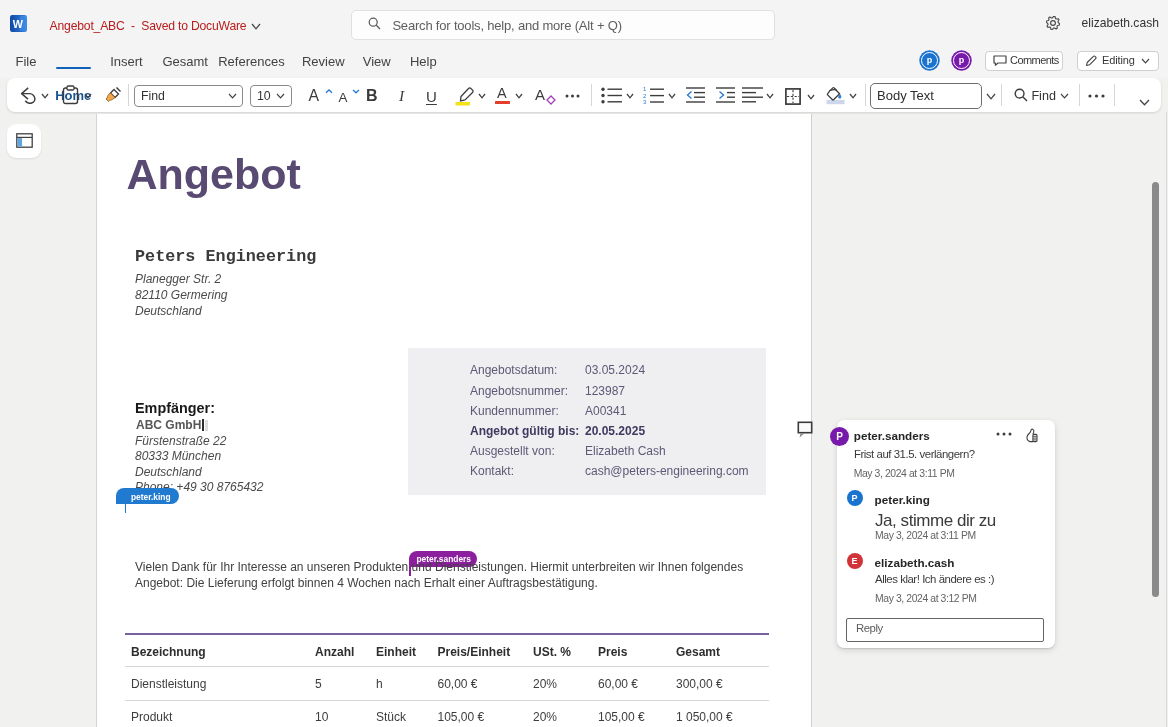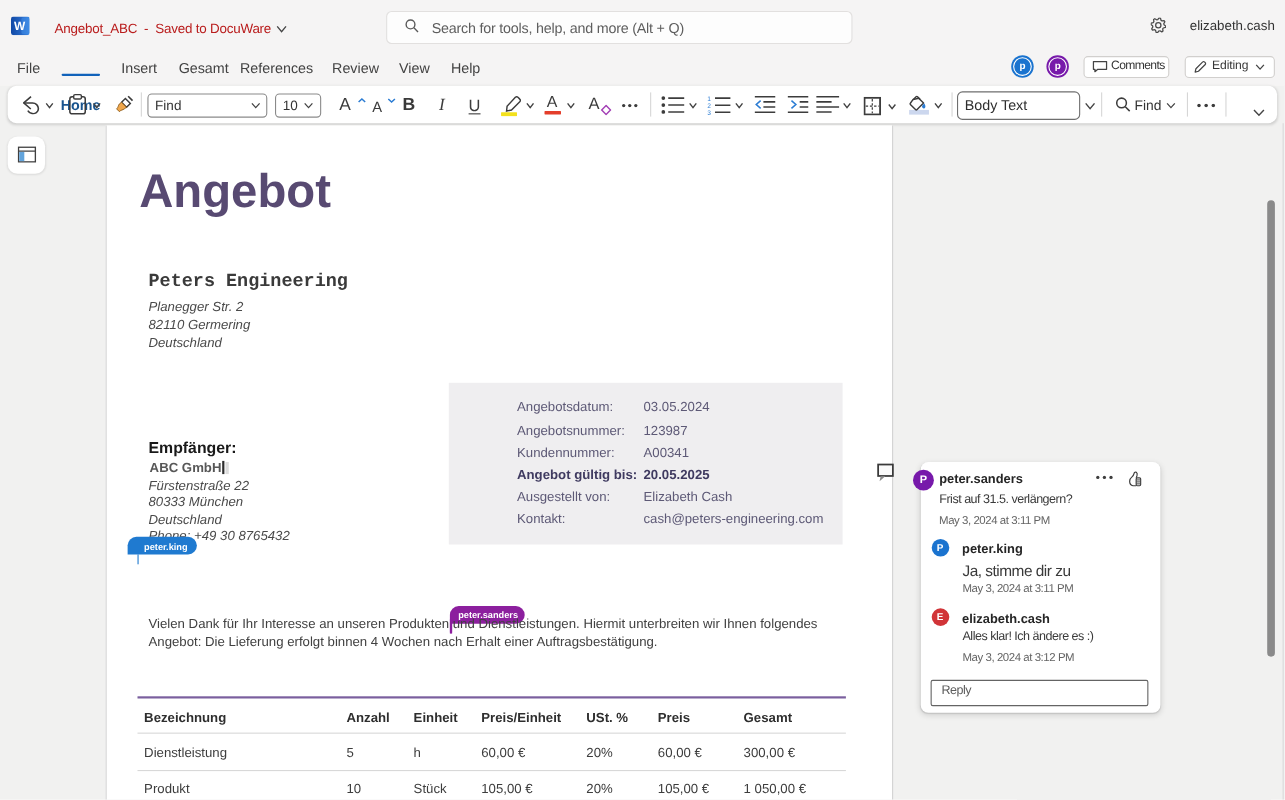--- a/index.html
+++ b/index.html
@@ -283,21 +283,21 @@
 <path d="M6.9 6.4 L7.6 4.5 C8.0 3.3 7.8 2.0 7.0 1.4 C6.2 0.85 5.2 1.3 5.0 2.3 C4.7 3.5 4.1 4.7 3.1 5.5 C1.8 6.5 0.95 7.7 0.95 9.5 C0.95 11.6 2.2 13.2 4.0 13.6 L7.0 13.6" fill="none" stroke="#3e3e3e" stroke-width="1.1"></path>
 <rect x="6.9" y="6.4" width="4.1" height="7.2" rx="1.1" fill="none" stroke="#3e3e3e" stroke-width="1.1"></rect>
 <line x1="7.2" y1="8.3" x2="10.7" y2="8.3" stroke="#3e3e3e" stroke-width="0.9"></line>
 <line x1="7.2" y1="10.1" x2="10.7" y2="10.1" stroke="#3e3e3e" stroke-width="0.9"></line>
 <line x1="7.2" y1="11.9" x2="10.7" y2="11.9" stroke="#3e3e3e" stroke-width="0.9"></line>
   </svg>
 <span class="t" style="left:853.9px;top:448.8px;font-size:11.4px;letter-spacing:-0.45px;color:#3a3a3a;">Frist auf 31.5. verlängern?</span>
 <span class="t" style="left:853.7px;top:468.6px;font-size:10.4px;letter-spacing:-0.4px;color:#646464;">May 3, 2024 at 3:11 PM</span>
 <div class="av" style="left:846.5px;top:489.7px;width:16px;height:16px;background:#1a73cf;font-size:9px;line-height:16px;">P</div>
 <span class="t" style="left:874.6px;top:493.6px;font-size:11.7px;font-weight:bold;color:#262626;">peter.king</span>
-<span class="t" style="left:875px;top:511.9px;font-size:14px;letter-spacing:-0.45px;color:#3a3a3a;">Ja, stimme dir zu</span>
+<span class="t" style="left:875px;top:511.9px;font-size:17px;letter-spacing:-0.45px;color:#3a3a3a;">Ja, stimme dir zu</span>
 <span class="t" style="left:875px;top:531.4px;font-size:10.4px;letter-spacing:-0.4px;color:#646464;">May 3, 2024 at 3:11 PM</span>
 <div class="av" style="left:846.5px;top:552.7px;width:16px;height:16px;background:#d13438;font-size:9px;line-height:16px;">E</div>
 <span class="t" style="left:874.6px;top:556.8px;font-size:11.7px;font-weight:bold;color:#262626;">elizabeth.cash</span>
 <span class="t" style="left:875px;top:574.3px;font-size:11.4px;letter-spacing:-0.45px;color:#3a3a3a;">Alles klar! Ich ändere es :)</span>
 <span class="t" style="left:875px;top:593.8px;font-size:10.4px;letter-spacing:-0.4px;color:#646464;">May 3, 2024 at 3:12 PM</span>
 <div class="abs" style="left:846px;top:618px;width:196px;height:22px;border:1px solid #646464;border-radius:2px;background:#fff;"></div>
 <span class="t" style="left:856px;top:622.6px;font-size:11.4px;letter-spacing:-0.5px;color:#5d5d5d;">Reply</span>
 <div class="abs" style="left:1152.3px;top:182px;width:7px;height:415px;background:#8a8a8a;border-radius:4px;"></div>
 <div class="abs" style="left:1166px;top:112px;width:1px;height:615px;background:#d9d9d9;"></div>
 

